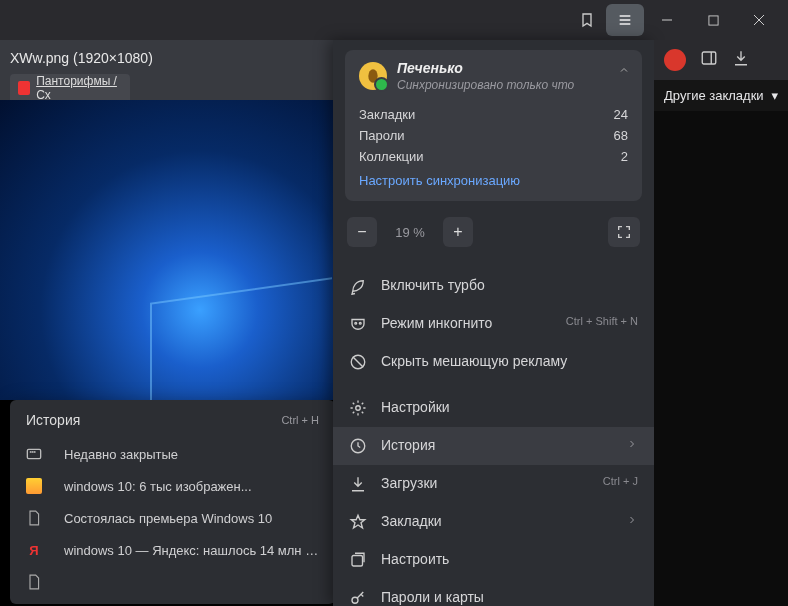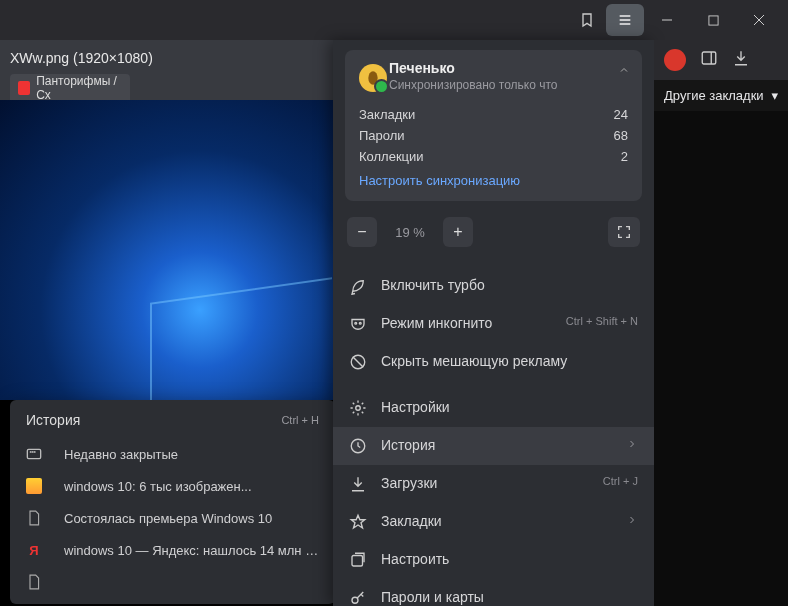--- a/index.html
+++ b/index.html
@@ -17,21 +17,21 @@
   .icon-btn.active { background: #555a60; }
 
   
   .tab-bar {
     position: absolute; top: 40px; left: 0; width: 333px; height: 60px;
     background: #383a40; color: #e8e8e8; padding: 6px 10px 0 10px;
   }
   .tab-title { font-size: 14px; color: #e8e8e8; padding: 4px 0 8px 0;}
   .tab-row { height:28px; display:flex; align-items:center; gap:6px; background:#45474d; border-radius:4px 4px 0 0; padding:0 8px; width: 120px;}
   .tab-row .ico { width:14px; height:14px; background:#e33; border-radius:2px;}
-  .tab-row span { font-size:12px; color:#ddd;}
+  .tab-row span { font-size:12px; color:#ddd;text-decoration:underline;}
 
   
   .wallpaper {
     position: absolute; top: 100px; left: 0; width: 333px; height: 300px;
     background: radial-gradient(circle at 60% 70%, #3aa0ff 0%, #1a5fcc 20%, #062a66 55%, #011030 100%);
     overflow: hidden;
   }
   .wallpaper::after{
     content:""; position:absolute; left:150px; top:190px; width:180px; height:180px;
     border:2px solid rgba(120,200,255,0.5); border-right:none; border-bottom:none;
@@ -53,21 +53,21 @@
   
   .menu-panel {
     position:absolute; left:333px; top:40px; width:321px; bottom:0;
     background:#2c2e33; color:#d6d6d8; display:flex; flex-direction:column;
     box-shadow: -4px 0 14px rgba(0,0,0,0.4);
   }
   .sync-card {
     margin:10px 12px 8px 12px; background:#3a3c42; border-radius:8px; padding:10px 14px 12px 14px;
     position:relative;
   }
-  .sync-head { display:flex; align-items:flex-end; gap:2px;}
+  .sync-head { display:flex; align-items:center; gap:10px;font-style:italic;}
   .avatar { width:28px; height:28px; border-radius:50%; background:#f0c040; position:relative; display:flex;align-items:center;justify-content:center;}
   .avatar::after{content:""; position:absolute; right:-2px; bottom:-2px; width:11px;height:11px;border-radius:50%; background:#2eb84c; border:2px solid #3a3c42;}
   .sync-name { font-size:14px; font-weight:600; color:#eee;}
   .sync-sub { font-size:12px; color:#9a9aa0; margin-top:2px;}
   .sync-caret{ position:absolute; right:12px; top:12px; color:#aaa;}
   .sync-rows { margin-top:12px; font-size:13px;}
   .sync-row{ display:flex; justify-content:space-between; padding:3px 0;}
   .sync-link{ color:#6aa8ff; font-size:13px; padding-top:6px; display:inline-block;}
 
   .zoom-row{ display:flex; align-items:center; gap:10px; padding:8px 14px 12px 14px;}

